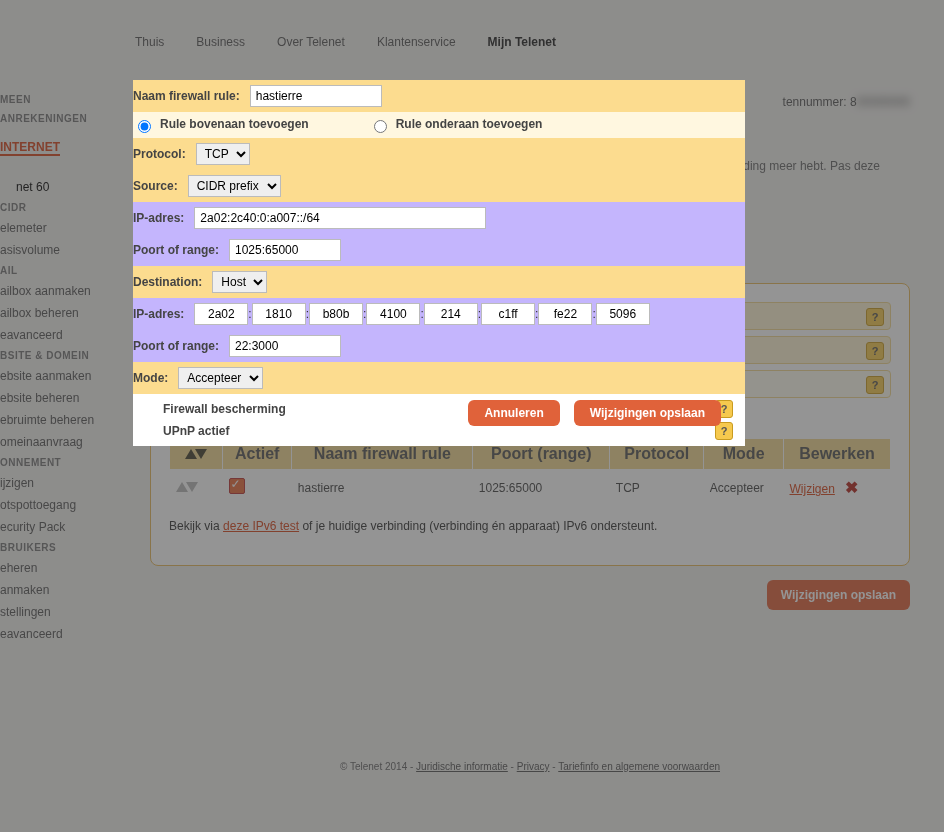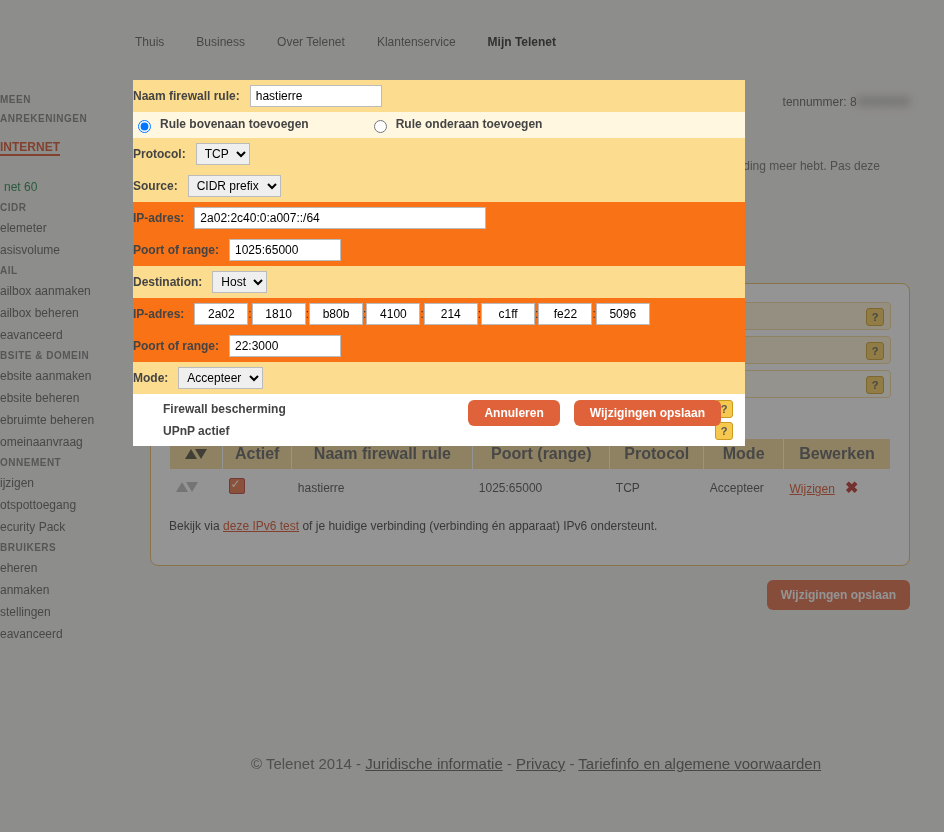--- a/index.html
+++ b/index.html
@@ -5,21 +5,21 @@
 html,body{margin:0;padding:0;font-family:Arial,Helvetica,sans-serif;font-size:12px;color:#333;background:#eee}
 .page{position:relative;width:944px;height:832px;overflow:hidden;background:#f0efec}
 .topnav{position:absolute;left:135px;top:35px;height:30px;display:flex;align-items:flex-start;gap:32px;color:#555}
 .topnav span{cursor:pointer}
 .topnav .active{font-weight:bold;color:#222}
 .sidebar{position:absolute;left:0;top:90px;width:125px}
 .side-hdr{background:#ddd;padding:6px 8px;font-weight:bold;color:#555;margin-bottom:10px}
 .side-grp{font-size:10px;font-weight:bold;color:#777;padding:4px 0 4px 0;letter-spacing:.5px}
 .side-item{padding:4px 0;color:#555}
 .side-active{color:#d8471e;font-weight:bold;border-bottom:2px solid #d8471e;display:inline-block;margin-bottom:6px}
-.side-sub{color:#15803d;margin:4px 4px}
+.side-sub{color:#000000;margin:4px 16px}
 .content{position:absolute;left:150px;top:95px;width:760px}
 .klant{text-align:right;font-size:12px;color:#555}
 .klant .blur{filter:blur(4px)}
 .notice{margin-top:18px;color:#666}
 .panel{margin-top:80px;border:1px solid #e7b95b;border-radius:8px;background:#fefefe;padding:12px 18px 18px}
 .acc-row{position:relative;background:#fff4d2;border:1px solid #f2d890;border-radius:4px;padding:6px 10px;margin:6px 0;color:#333;font-size:12px;font-weight:bold}
 .acc-row.light{background:#fffcf0}
 .help{position:absolute;right:6px;top:5px;width:16px;height:16px;background:#f6c94e;border:1px solid #c99b1f;border-radius:3px;text-align:center;font-weight:bold;color:#555;font-size:11px;line-height:16px}
 .rules-hdr{font-weight:bold;margin:14px 0 8px 2px}
 .rules-hdr .help{position:static;display:inline-block;margin-left:6px;vertical-align:middle}
@@ -32,29 +32,29 @@
 .arrow-up.dim{border-bottom-color:#b8b8b8}
 .arrow-down.dim{border-top-color:#b8b8b8}
 .chk{width:14px;height:14px;border:1px solid #b33;background:#e96a3a;display:inline-block;border-radius:2px;position:relative}
 .chk:after{content:"✓";color:#fff;position:absolute;left:1px;top:-2px;font-size:12px}
 .link{color:#d8471e;text-decoration:underline}
 .del{color:#b3261e;font-weight:bold;font-size:16px;cursor:pointer}
 .hint{margin:14px 0;color:#333}
 .addline{text-align:right;margin-top:8px}
 .plus{display:inline-block;width:14px;height:14px;background:#3a9a3a;border:1px solid #2b7a2b;border-radius:2px;color:#fff;font-weight:bold;text-align:center;line-height:14px;margin-right:6px;font-size:13px}
 .savebtn{display:inline-block;background:#e0623a;color:#fff;font-weight:bold;border-radius:6px;padding:8px 14px;float:right;margin-top:14px;cursor:pointer}
-.footer{position:absolute;bottom:60px;left:156px;width:760px;text-align:center;color:#666;font-size:15px}
+.footer{position:absolute;bottom:60px;left:150px;width:760px;text-align:center;color:#666;font-size:10px}
 .footer .link{color:#555}
 
 .overlay{position:absolute;inset:0;background:rgba(60,60,60,.55)}
 .modal{position:absolute;left:133px;top:80px;width:612px;background:#fff;border-radius:4px;padding-bottom:0}
 .mrow{padding:5px 0;display:flex;align-items:center;flex-wrap:wrap;font-size:12px;color:#333}
 .mrow.dark{background:#fcdc8f}
 .mrow.light{background:#fff7e0}
-.mrow.lighter{background:#f97316}
+.mrow.lighter{background:#c4b5fd}
 .mlabel{font-weight:bold;margin-right:10px;color:#444}
 .mrow input[type=text]{border:1px solid #bbb;padding:3px 5px;font-size:12px}
 .mrow select{border:1px solid #bbb;padding:2px 4px;font-size:12px;background:#efefef}
 .radio-group{display:flex;gap:60px}
 .radio-group label{font-weight:bold;color:#444;display:flex;align-items:flex-start;gap:6px}
 .ipseg{width:42px;text-align:center}
 .modal-btns{background:#fcdc8f;padding:6px 12px;display:flex;justify-content:flex-end;gap:14px}
 .mb{background:#e0623a;color:#fff;font-weight:bold;border:none;border-radius:6px;padding:6px 16px;cursor:pointer;font-size:12px}
 .underacc{background:#fff;padding:4px 12px}
 .underacc .arow{position:relative;color:#444;font-weight:bold;padding:4px 0 4px 18px}

